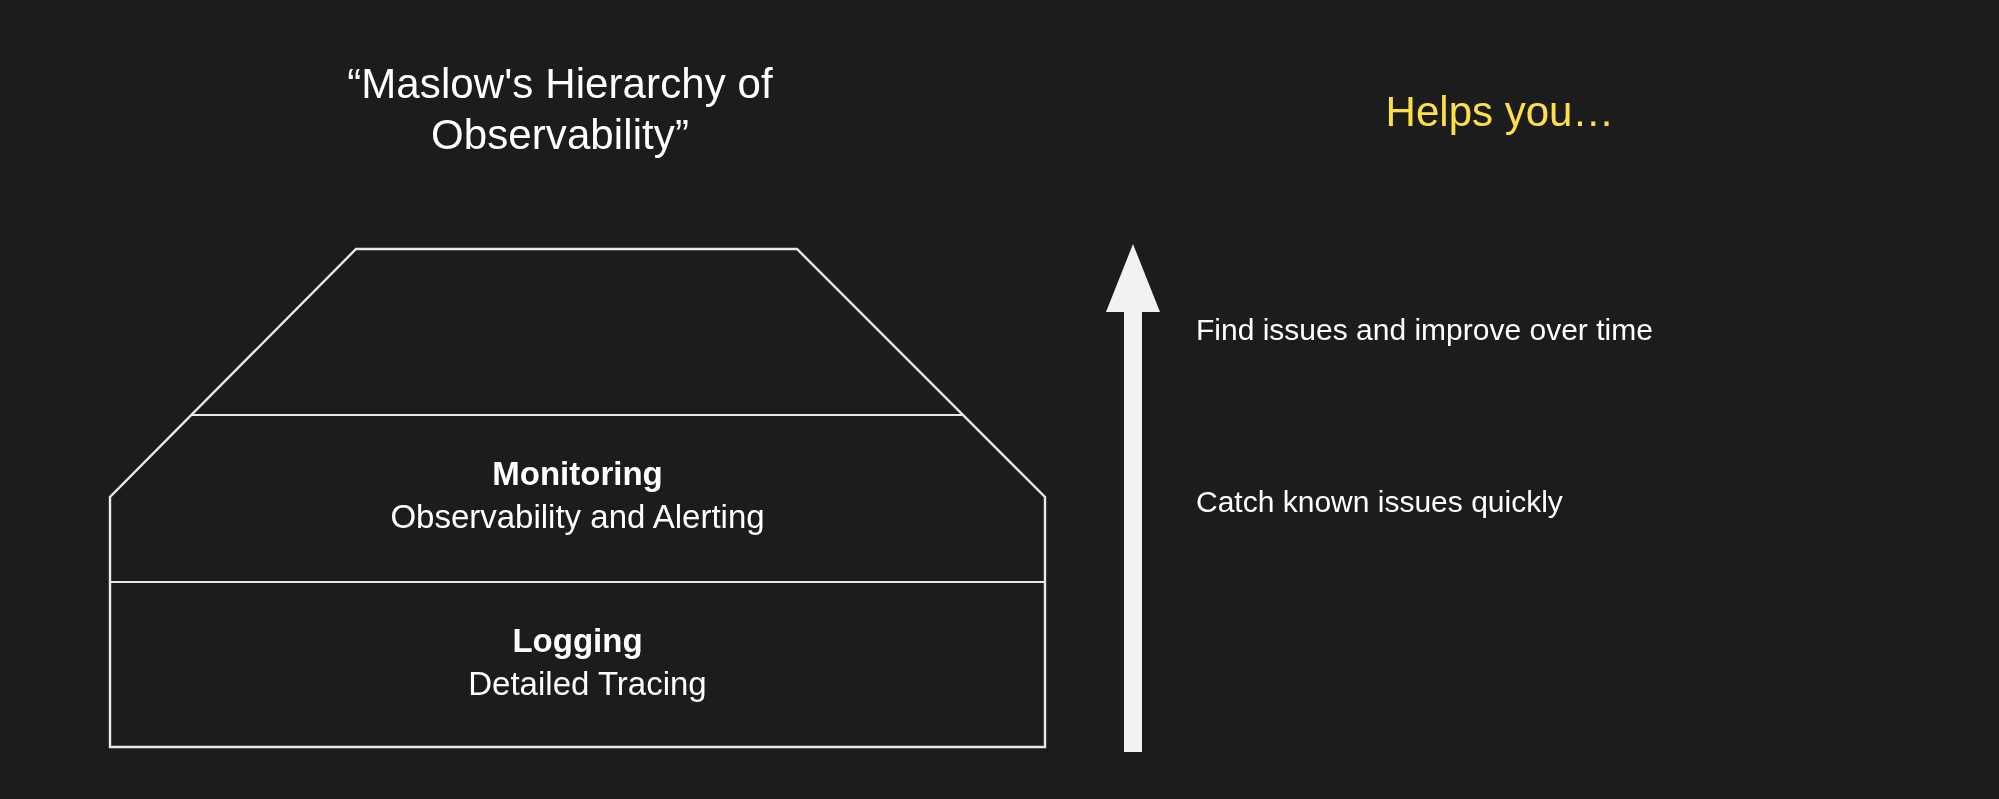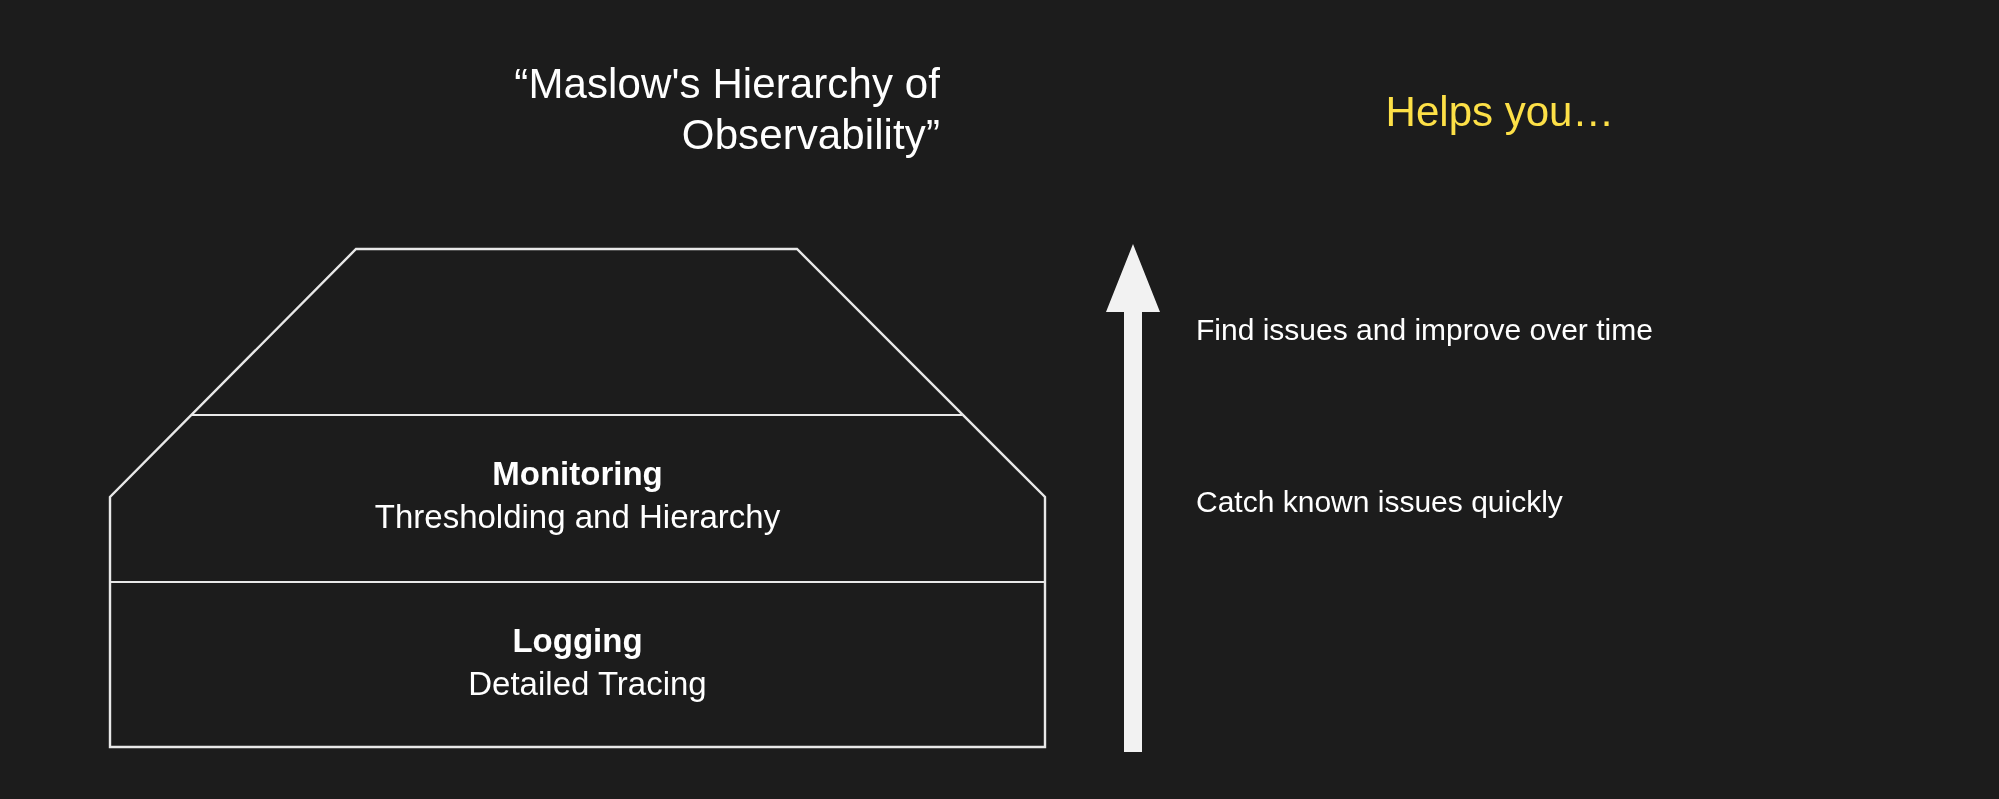--- a/index.html
+++ b/index.html
@@ -21,21 +21,21 @@
     height: 799px;
     background: #1c1c1c;
   }
 
   
   .heading-left {
     position: absolute;
     left: 180px;
     top: 58px;
     width: 760px;
-    text-align: right;
+    text-align: center;
     font-size: 42px;
     line-height: 1.22;
     font-weight: 400;
     letter-spacing: 0.1px;
     color: #ffffff;
     white-space: pre-line;
   }
   .heading-right {
     position: absolute;
     left: 1190px;
@@ -129,21 +129,21 @@
       <polygon points="356,249 797,249 1045,497 1045,747 110,747 110,497" fill="none" stroke="#e8e8e8" stroke-width="2.4" stroke-linejoin="miter"></polygon>
 
       <line x1="192" y1="415" x2="962" y2="415" stroke="#e8e8e8" stroke-width="2.2"></line>
 
       <line x1="110" y1="582" x2="1045" y2="582" stroke="#e8e8e8" stroke-width="2.2"></line>
     </svg>
 
 
     <div class="tier-box tier-monitoring">
       <div class="tier-text tier-title" style="position:static;">Monitoring</div>
-      <div class="tier-text tier-sub" style="position:static;">Thresholding and Hierarchy</div>
+      <div class="tier-text tier-sub" style="position:static;">Observability and Alerting</div>
     </div>
 
     <div class="tier-box tier-logging">
       <div class="tier-text tier-title" style="position:static;">Logging</div>
       <div class="tier-text tier-sub" style="position:static;padding-left:10px;">Detailed Tracing</div>
     </div>
   </div>
 
   <svg class="arrow-svg" width="70" height="520" viewBox="0 0 70 520">
     <polygon points="35,4 62,72 44,72 44,512 26,512 26,72 8,72" fill="#f2f2f2"></polygon>

